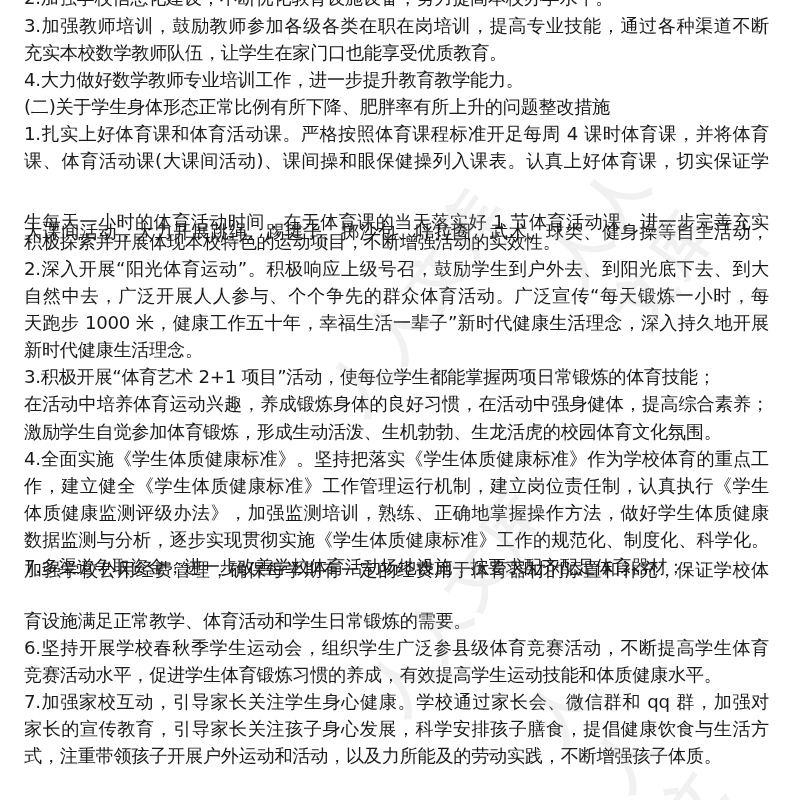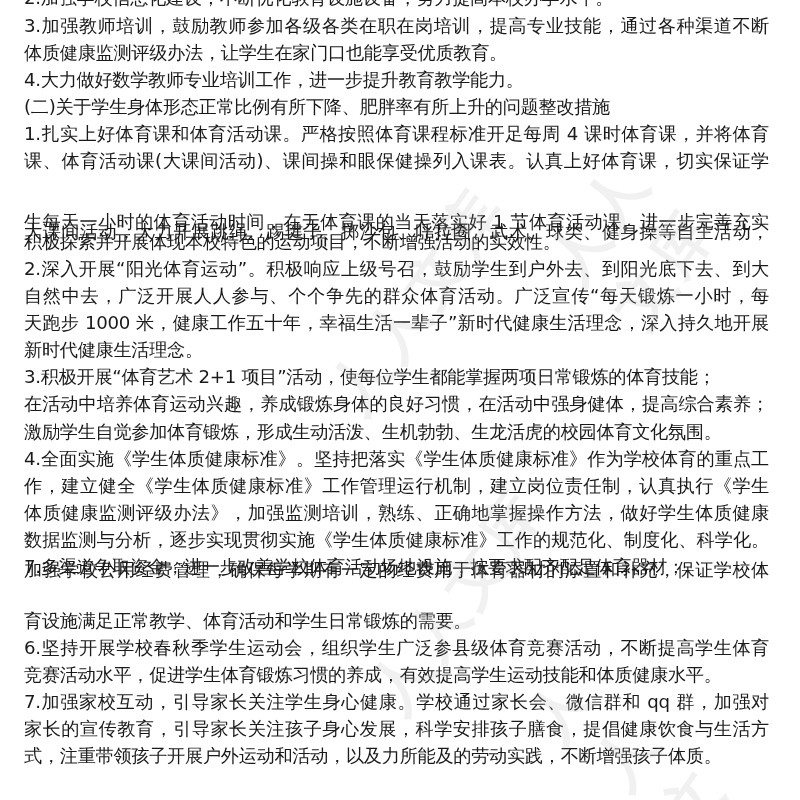--- a/index.html
+++ b/index.html
@@ -23,21 +23,21 @@
     font-size: 60px; font-weight: bold; transform: rotate(-55deg);
     pointer-events: none; letter-spacing: 4px;
   }
 </style>
 </head>
 <body>
 
 <div class="page" id="page">
     <div class="line short" style="top: -15.57px;">2.加强学校信息化建设，不断优化教育设施设备，努力提高本校办学水平。</div>
     <div class="line" style="top: 11.5px;">3.加强教师培训，鼓励教师参加各级各类在职在岗培训，提高专业技能，通过各种渠道不断</div>
-    <div class="line short" style="top: 38.57px;">体质健康监测评级办法，让学生在家门口也能享受优质教育。</div>
+    <div class="line short" style="top: 38.57px;">充实本校数学教师队伍，让学生在家门口也能享受优质教育。</div>
     <div class="line short" style="top: 65.64px;">4.大力做好数学教师专业培训工作，进一步提升教育教学能力。</div>
     <div class="line short" style="top: 92.71px;">(二)关于学生身体形态正常比例有所下降、肥胖率有所上升的问题整改措施</div>
     <div class="line" style="top: 119.78px;">1.扎实上好体育课和体育活动课。严格按照体育课程标准开足每周 4 课时体育课，并将体育</div>
     <div class="line" style="top: 146.85px;">课、体育活动课(大课间活动)、课间操和眼保健操列入课表。认真上好体育课，切实保证学</div>
     <div class="line" style="top: 173.92px; margin-top: 34px;">生每天一小时的体育活动时间，在无体育课的当天落实好 1 节体育活动课。进一步完善充实</div>
     <div class="line" style="top: 218px;">大课间活动，大力开展跳绳、踢毽子、掷沙包、呼拉圈、武术、球类、健身操等自主活动，</div>
     <div class="line short" style="top: 228.06px;">积极探索并开展体现本校特色的运动项目，不断增强活动的实效性。</div>
     <div class="line" style="top: 255.13px;">2.深入开展“阳光体育运动”。积极响应上级号召，鼓励学生到户外去、到阳光底下去、到大</div>
     <div class="line" style="top: 282.2px;">自然中去，广泛开展人人参与、个个争先的群众体育活动。广泛宣传“每天锻炼一小时，每</div>
     <div class="line" style="top: 309.27px;">天跑步 1000 米，健康工作五十年，幸福生活一辈子”新时代健康生活理念，深入持久地开展</div>

